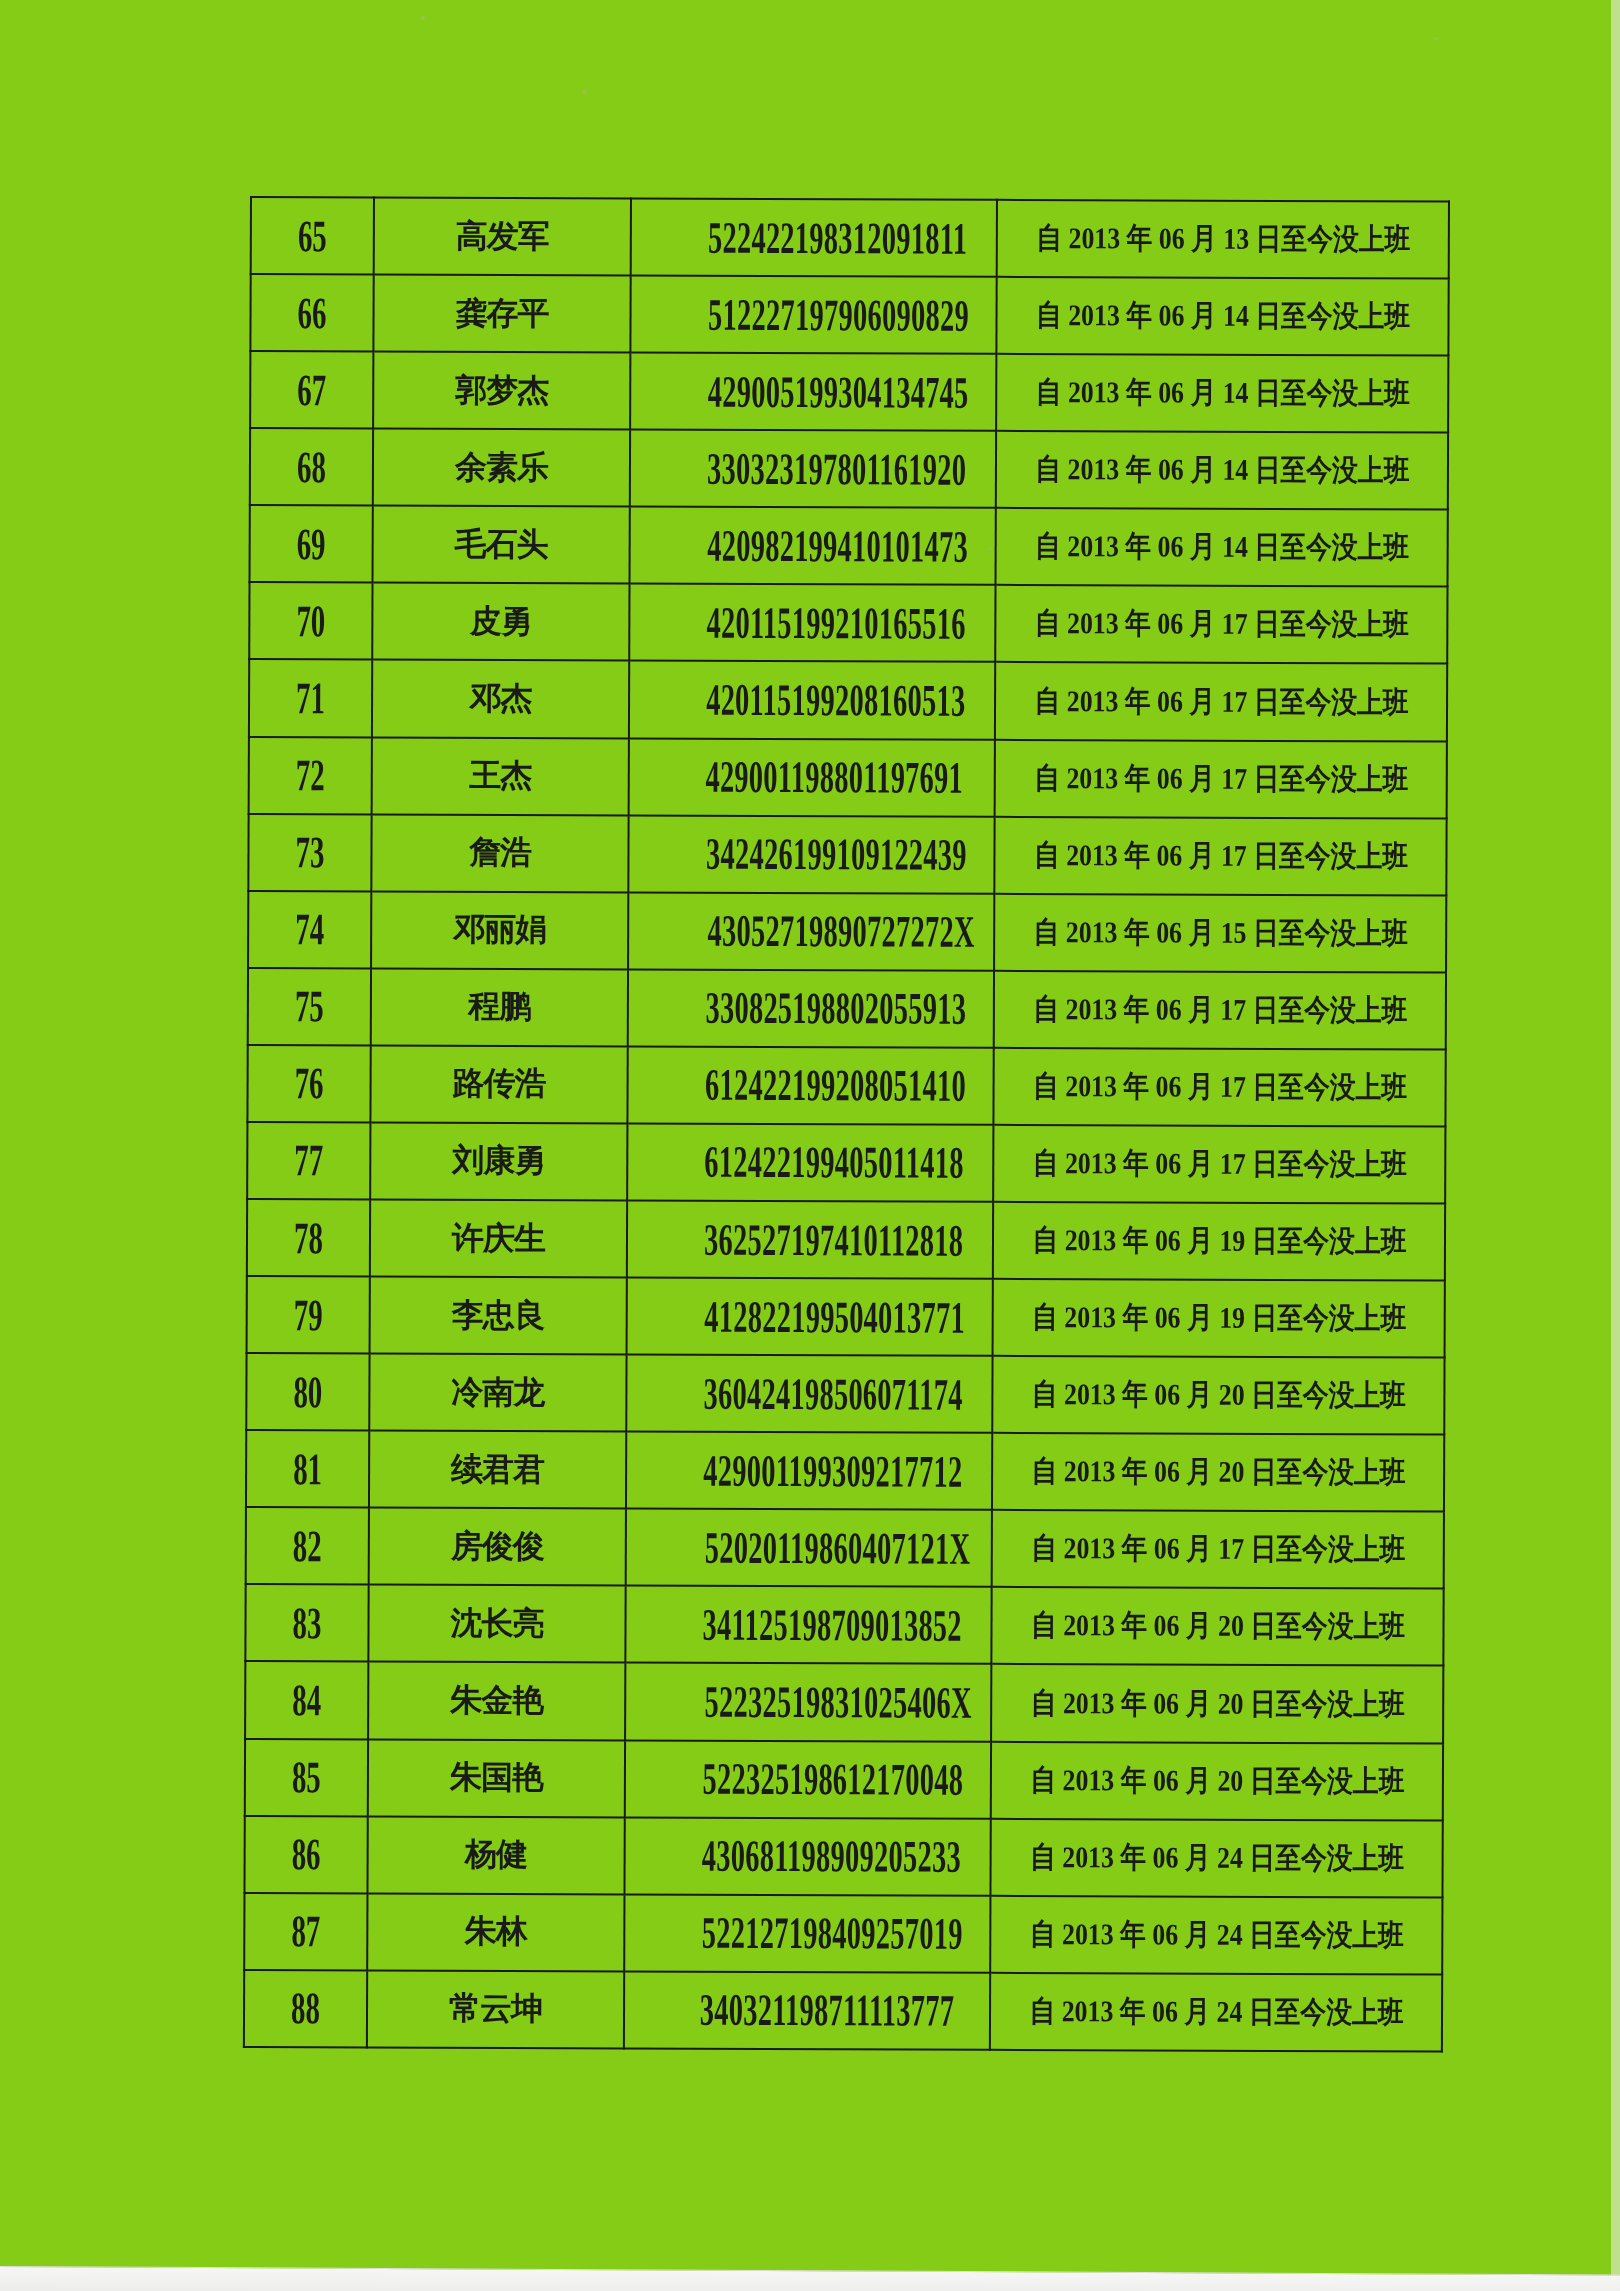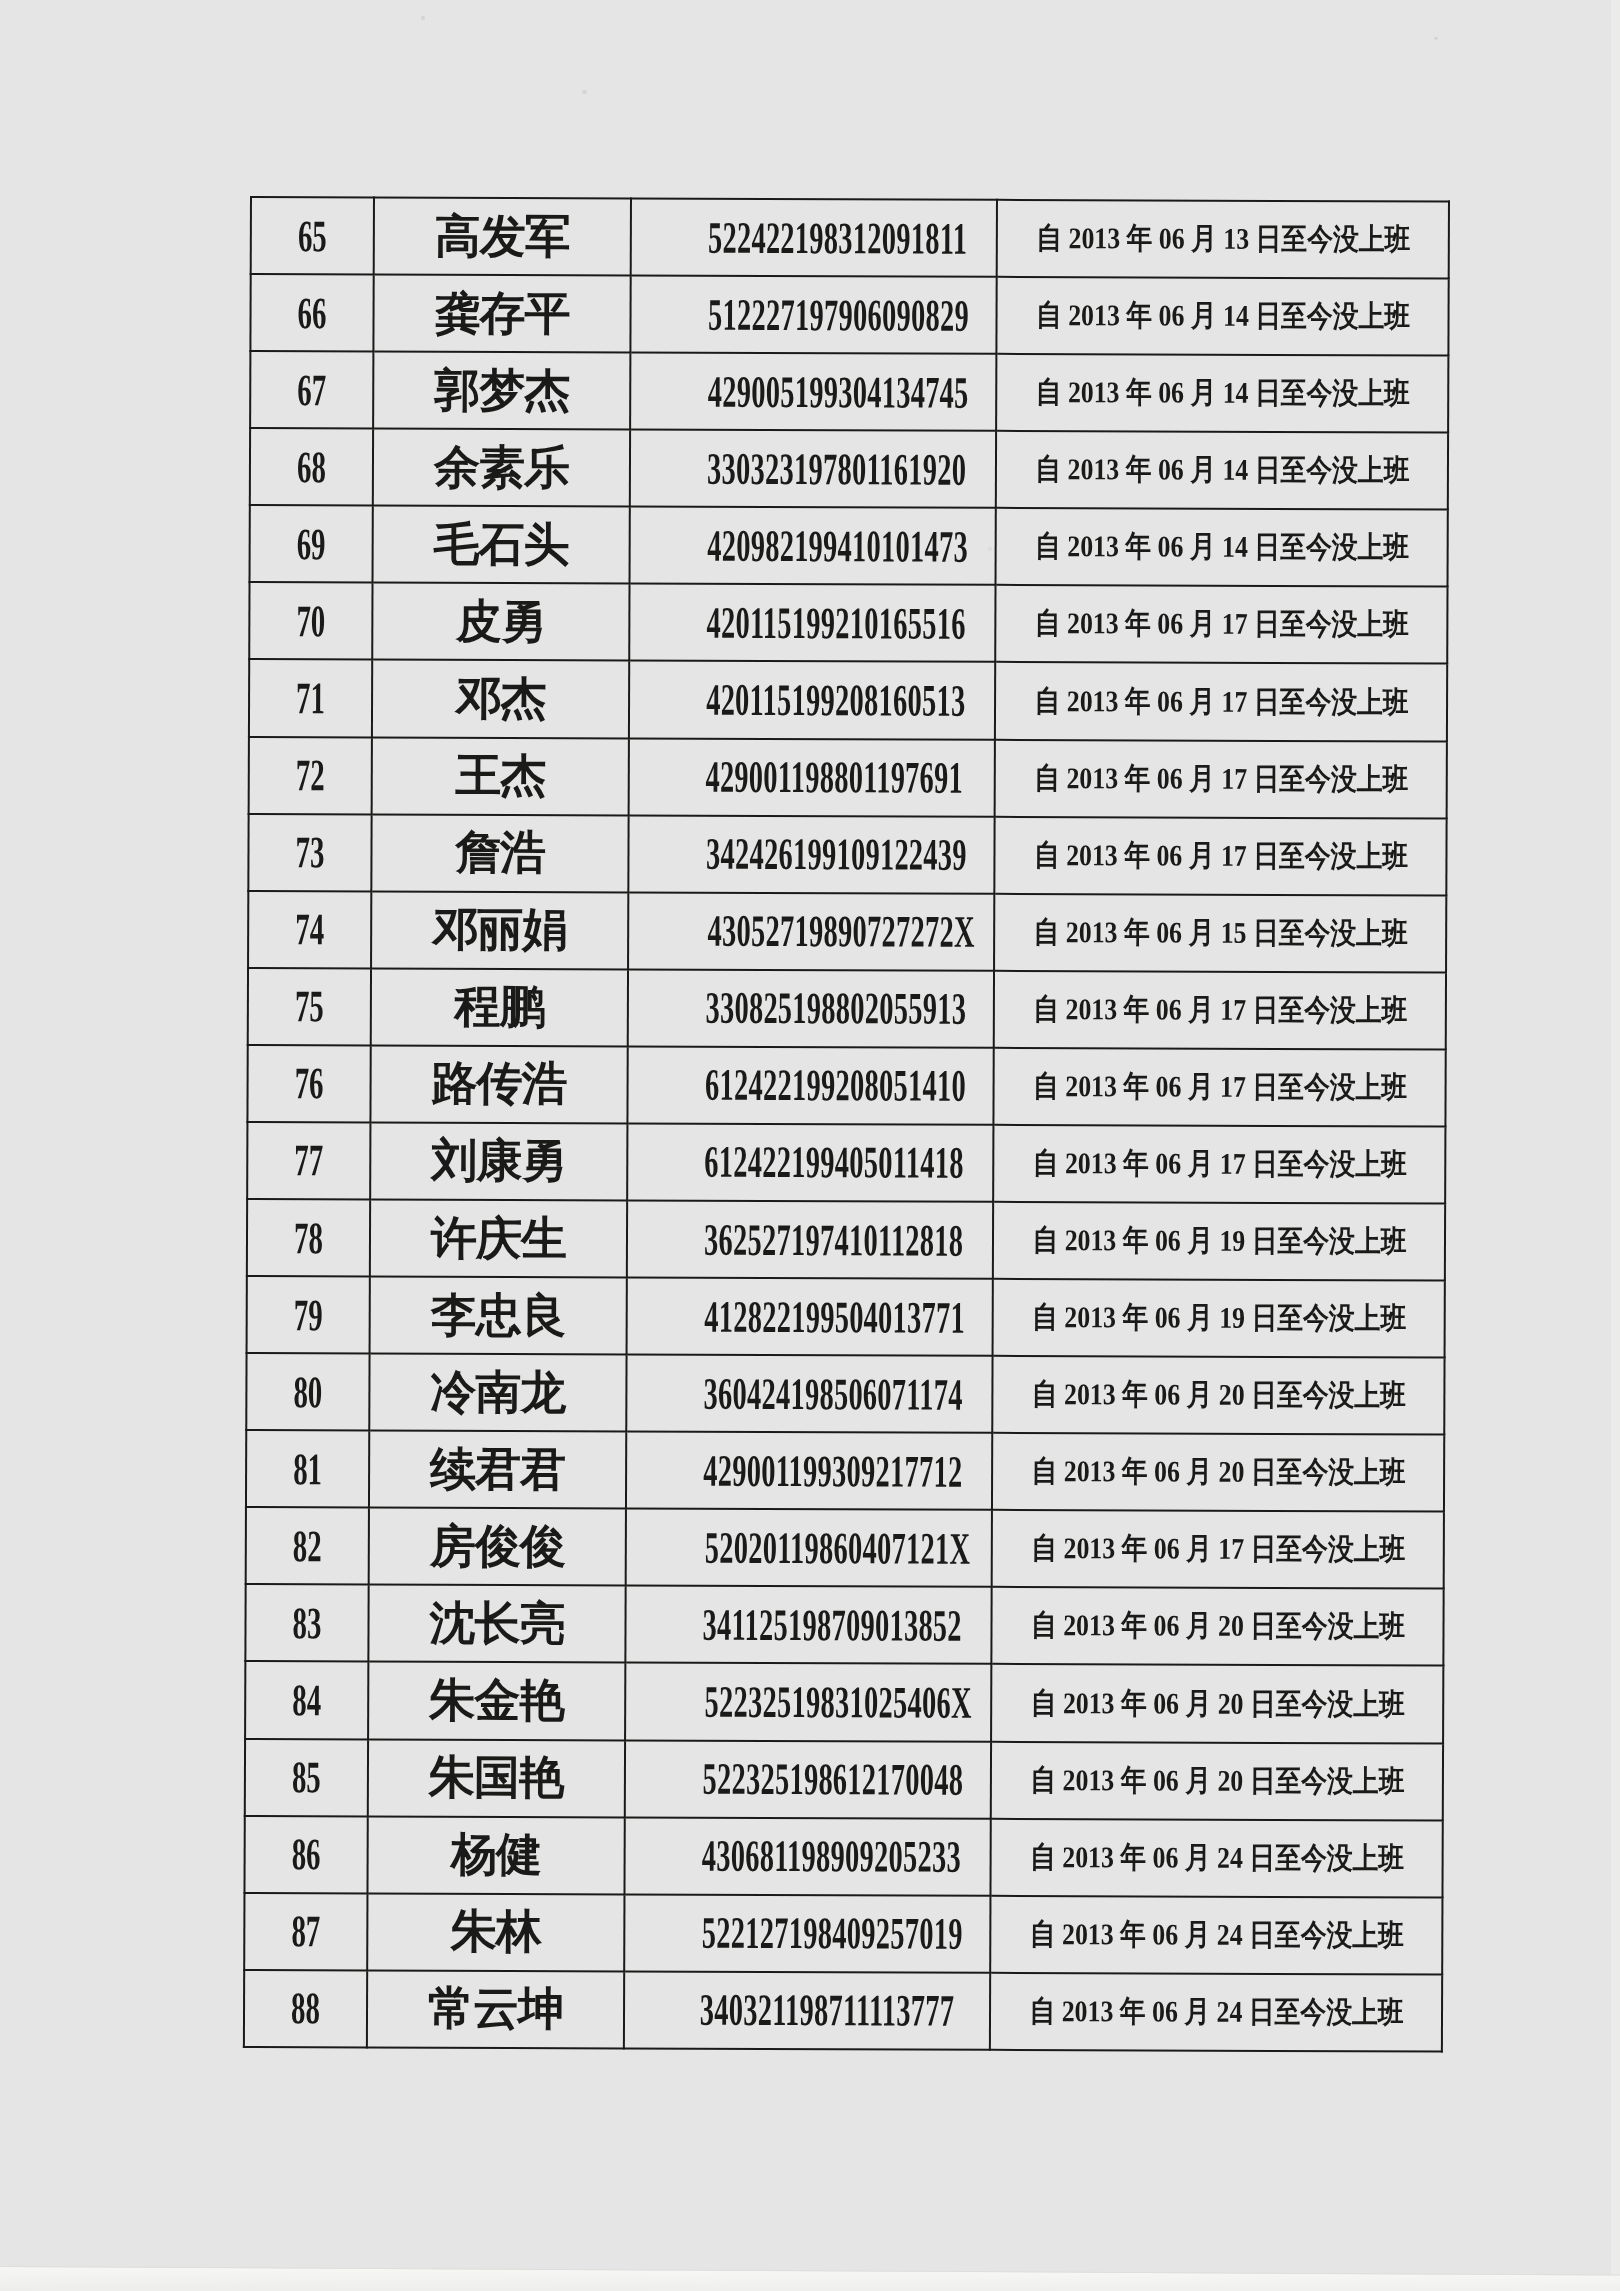--- a/index.html
+++ b/index.html
@@ -4,21 +4,21 @@
 <style>
   html, body {
     margin: 0;
     padding: 0;
     background: #fcfcfb;
   }
   .page {
     position: relative;
     width: 1620px;
     height: 2292px;
-    background: #e5e5e5;
+    background: #84cc16;
     overflow: hidden;
     font-family: "Liberation Serif", "DejaVu Serif", serif;
     color: var(--ink, #1a1a18);
   }
   table.roster {
     position: absolute;
     left: 250px;
     top: 196px;
     width: 1198px;
     height: 1852px;
@@ -41,21 +41,21 @@
     white-space: nowrap;
     font-weight: 700;
     color: var(--ink, #161614);
   }
   .c-no {
     font-size: 45px;
     transform: scaleX(0.64);
     transform-origin: center;
   }
   .c-name {
-    font-size: 46px;
+    font-size: 32px;
     letter-spacing: -1px;
   }
   .c-id {
     font-size: 45px;
     letter-spacing: 0.5px;
     transform: scaleX(0.63);
     transform-origin: center;
   }
   .c-status {
     font-size: 30px;

